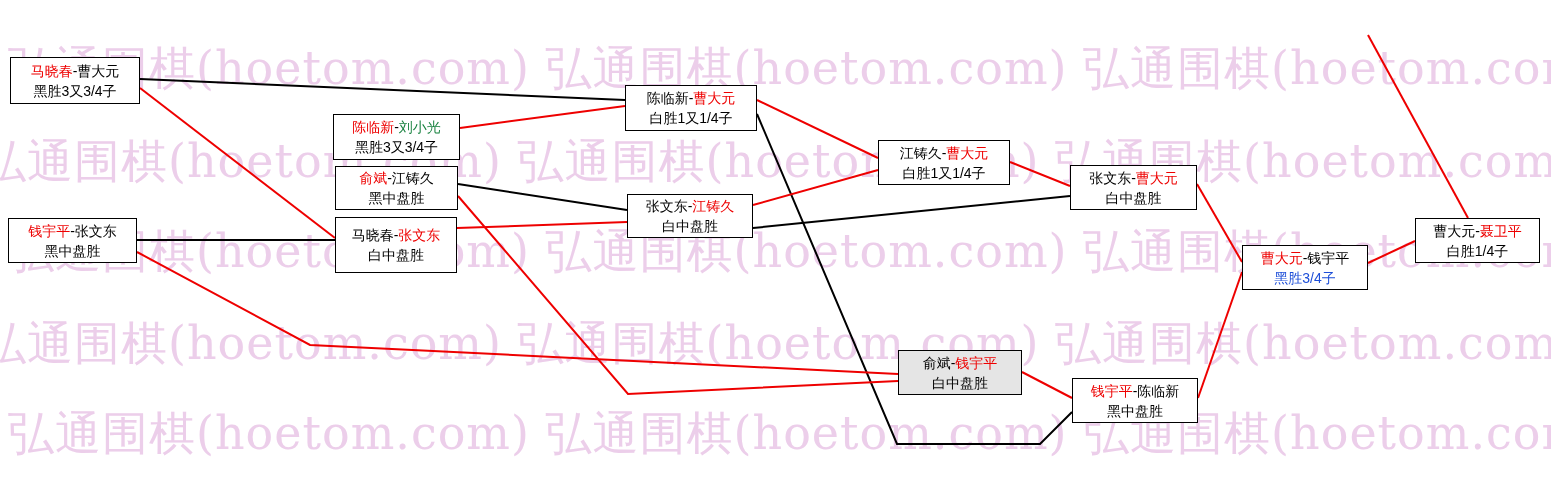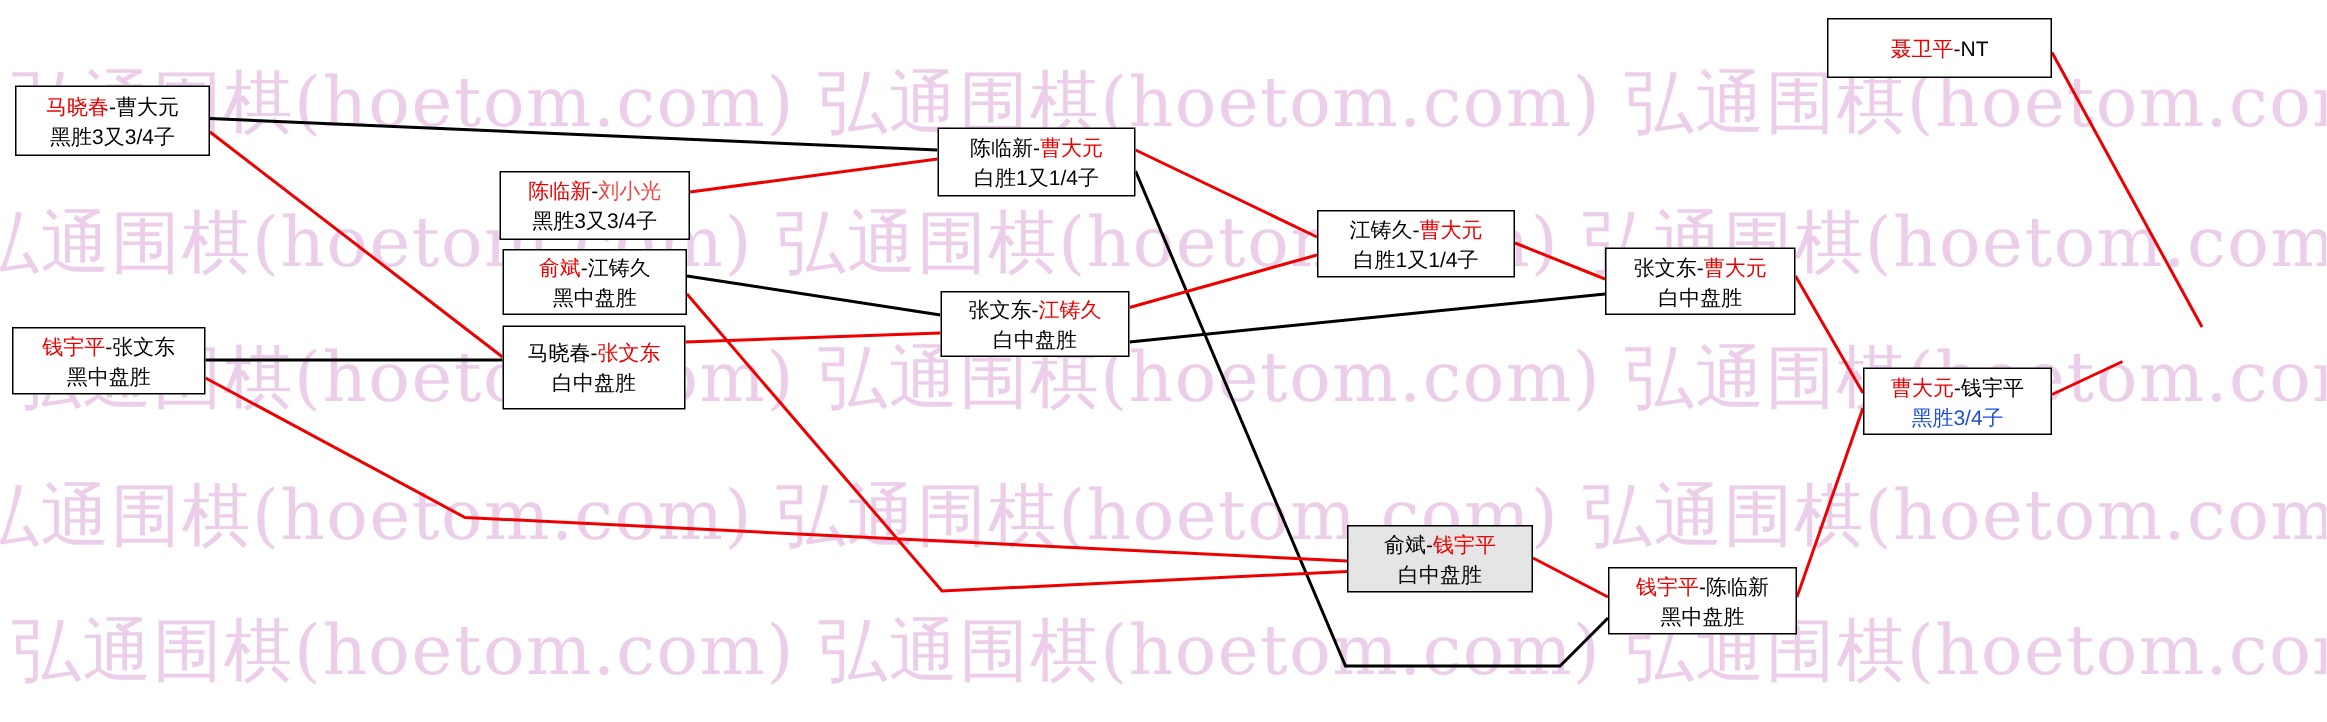--- a/index.html
+++ b/index.html
@@ -71,21 +71,21 @@
   <div id="box-layer">
       <div class="match-box" style="left: 10px; top: 57px; width: 130px; height: 47px; border-color: rgb(0, 0, 0); background: rgb(255, 255, 255);">
         <div class="names"><span style="color: rgb(238, 0, 0);">马晓春</span><span style="color: rgb(0, 0, 0);">-</span><span style="color: rgb(0, 0, 0);">曹大元</span></div>
         <div class="result" style="color: rgb(0, 0, 0);">黑胜3又3/4子</div>
       </div>
       <div class="match-box" style="left: 8px; top: 218px; width: 129px; height: 45px; border-color: rgb(0, 0, 0); background: rgb(255, 255, 255);">
         <div class="names"><span style="color: rgb(238, 0, 0);">钱宇平</span><span style="color: rgb(0, 0, 0);">-</span><span style="color: rgb(0, 0, 0);">张文东</span></div>
         <div class="result" style="color: rgb(0, 0, 0);">黑中盘胜</div>
       </div>
       <div class="match-box" style="left: 333px; top: 114px; width: 127px; height: 46px; border-color: rgb(0, 0, 0); background: rgb(255, 255, 255);">
-        <div class="names"><span style="color: rgb(238, 0, 0);">陈临新</span><span style="color: rgb(0, 0, 0);">-</span><span style="color: #ef4444;">刘小光</span></div>
+        <div class="names"><span style="color: rgb(238, 0, 0);">陈临新</span><span style="color: rgb(0, 0, 0);">-</span><span style="color: #15803d;">刘小光</span></div>
         <div class="result" style="color: rgb(0, 0, 0);">黑胜3又3/4子</div>
       </div>
       <div class="match-box" style="left: 335px; top: 166px; width: 123px; height: 44px; border-color: rgb(0, 0, 0); background: rgb(255, 255, 255);">
         <div class="names"><span style="color: rgb(238, 0, 0);">俞斌</span><span style="color: rgb(0, 0, 0);">-</span><span style="color: rgb(0, 0, 0);">江铸久</span></div>
         <div class="result" style="color: rgb(0, 0, 0);">黑中盘胜</div>
       </div>
       <div class="match-box" style="left: 335px; top: 217px; width: 122px; height: 56px; border-color: rgb(0, 0, 0); background: rgb(255, 255, 255);">
         <div class="names"><span style="color: rgb(0, 0, 0);">马晓春</span><span style="color: rgb(0, 0, 0);">-</span><span style="color: rgb(238, 0, 0);">张文东</span></div>
         <div class="result" style="color: rgb(0, 0, 0);">白中盘胜</div>
       </div>
@@ -110,17 +110,18 @@
         <div class="result" style="color: rgb(0, 0, 0);">白中盘胜</div>
       </div>
       <div class="match-box" style="left: 1072px; top: 378px; width: 126px; height: 45px; border-color: rgb(0, 0, 0); background: rgb(255, 255, 255);">
         <div class="names"><span style="color: rgb(238, 0, 0);">钱宇平</span><span style="color: rgb(0, 0, 0);">-</span><span style="color: rgb(0, 0, 0);">陈临新</span></div>
         <div class="result" style="color: rgb(0, 0, 0);">黑中盘胜</div>
       </div>
       <div class="match-box" style="left: 1242px; top: 245px; width: 126px; height: 45px; border-color: rgb(0, 0, 0); background: rgb(255, 255, 255);">
         <div class="names"><span style="color: rgb(238, 0, 0);">曹大元</span><span style="color: rgb(0, 0, 0);">-</span><span style="color: rgb(0, 0, 0);">钱宇平</span></div>
         <div class="result" style="color: #1d4ed8;">黑胜3/4子</div>
       </div>
-      <div class="match-box" style="left: 1218px; top: 12px; width: 150px; height: 40px; border-color: rgb(0, 0, 0); background: rgb(255, 255, 255);">
-        <div class="names"><span style="color: rgb(238, 0, 0);">聂卫平</span><span style="color: rgb(0, 0, 0);">-</span><span style="color: rgb(0, 0, 0);">NT</span></div>
+      <div class="match-box" style="left: 1415px; top: 218px; width: 125px; height: 45px; border-color: rgb(0, 0, 0); background: rgb(255, 255, 255);">
+        <div class="names"><span style="color: rgb(0, 0, 0);">曹大元</span><span style="color: rgb(0, 0, 0);">-</span><span style="color: rgb(238, 0, 0);">聂卫平</span></div>
+        <div class="result" style="color: rgb(0, 0, 0);">白胜1/4子</div>
       </div>
     </div>
 </div>
 
 </body></html>

